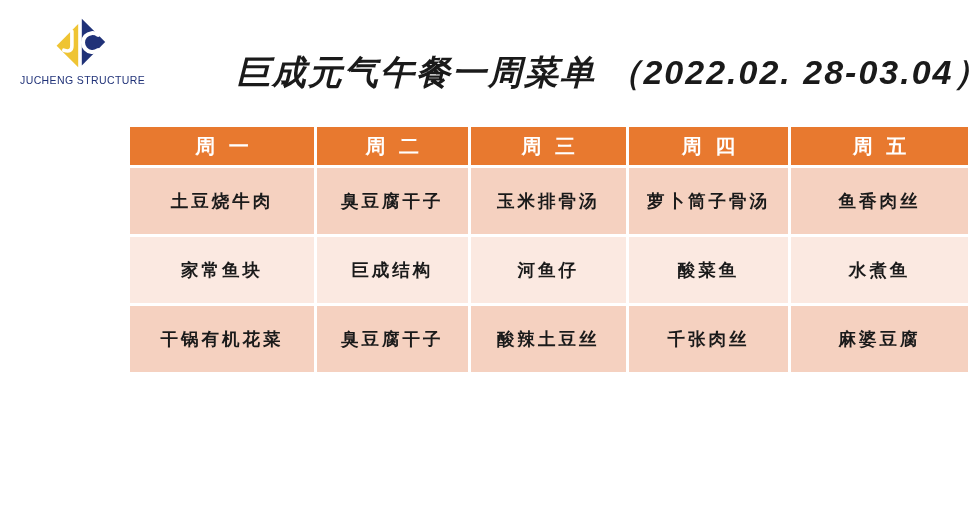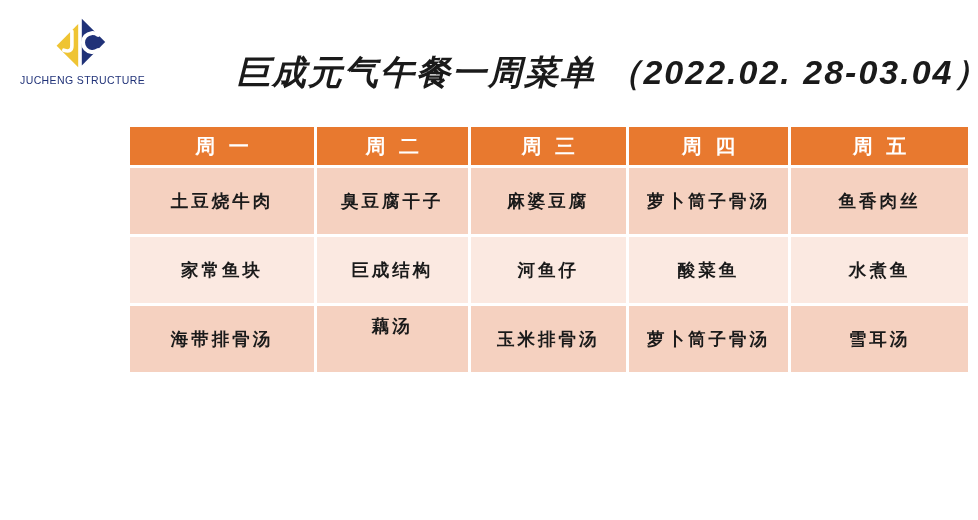--- a/index.html
+++ b/index.html
@@ -110,32 +110,32 @@
         <th>周 二</th>
         <th>周 三</th>
         <th>周 四</th>
         <th>周 五</th>
       </tr>
   </thead>
   <tbody>
       <tr class="band-a">
         <td>土豆烧牛肉</td>
         <td>臭豆腐干子</td>
-        <td>麻婆豆腐</td>
+        <td>玉米排骨汤</td>
         <td>萝卜筒子骨汤</td>
         <td>鱼香肉丝</td>
       </tr>
       <tr class="band-b">
         <td>家常鱼块</td>
         <td>巨成结构</td>
         <td>河鱼仔</td>
         <td>酸菜鱼</td>
         <td>水煮鱼</td>
       </tr>
       <tr class="band-a">
-        <td>海带排骨汤</td>
-        <td class="raised">藕汤</td>
-        <td>玉米排骨汤</td>
-        <td>萝卜筒子骨汤</td>
-        <td>雪耳汤</td>
+        <td>干锅有机花菜</td>
+        <td>臭豆腐干子</td>
+        <td>酸辣土豆丝</td>
+        <td>千张肉丝</td>
+        <td>麻婆豆腐</td>
       </tr>
     </tbody>
 </table>
 
 </body></html>

